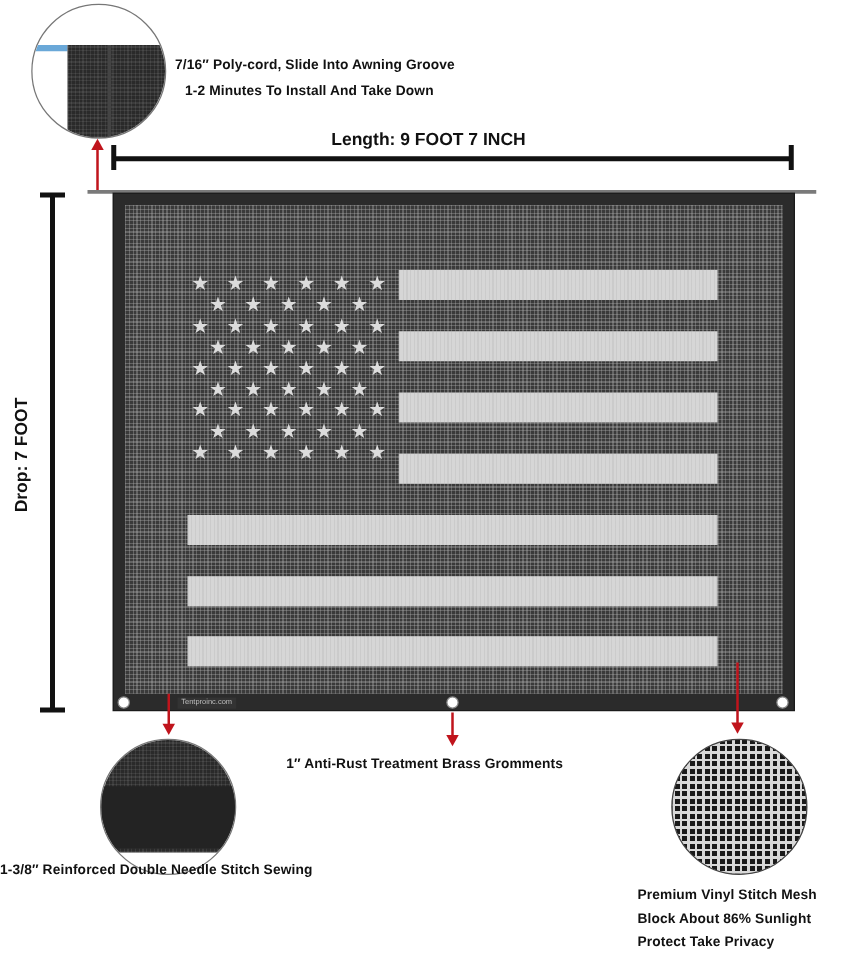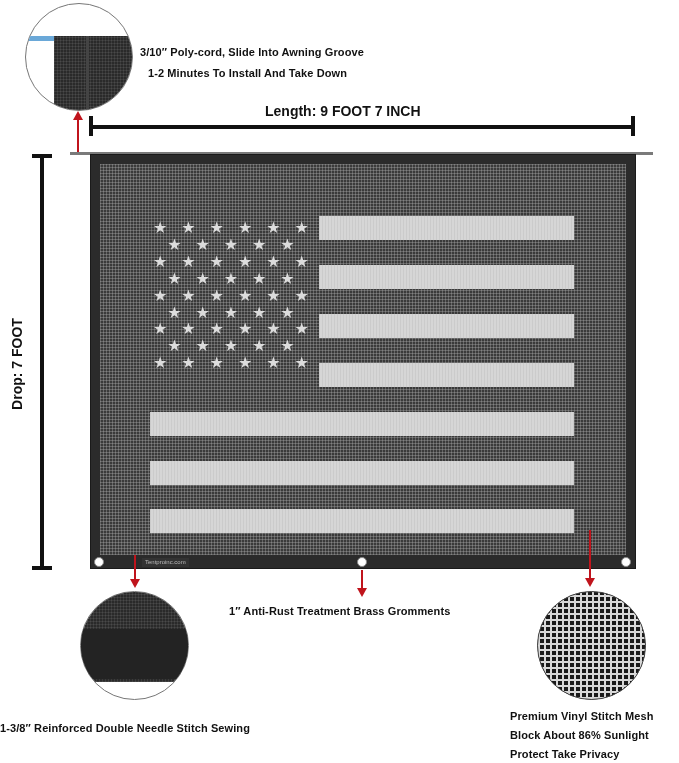--- a/index.html
+++ b/index.html
@@ -52,21 +52,21 @@
   .arrow-head-up { position: absolute; width: 0; height: 0; border-left: 5px solid transparent; border-right: 5px solid transparent; border-bottom: 9px solid #c0141c; }
 </style>
 </head>
 <body>
 
 <div class="circle" style="left:25px; top:3px; width:106px; height:106px;">
   <div class="abs" style="left:0; top:32px; width:28px; height:5px; background:#6aa8d8;"></div>
   <div class="abs mesh-dark" style="left:28px; top:32px; width:80px; height:80px;"></div>
   <div class="abs" style="left:60px; top:32px; width:3px; height:80px; background:#444;"></div>
 </div>
-<div class="lbl lbl-sm" style="left:140px; top:46px;">3/10″ Poly-cord, Slide Into Awning Groove</div>
+<div class="lbl lbl-sm" style="left:140px; top:46px;">7/16″ Poly-cord, Slide Into Awning Groove</div>
 <div class="lbl lbl-sm" style="left:148px; top:67px;">1-2 Minutes To Install And Take Down</div>
 
 <div class="arrow-line" style="left:77px; top:118px; height:36px;"></div>
 <div class="arrow-head-up" style="left:73px; top:111px;"></div>
 
 <div class="lbl lbl-md" style="left:265px; top:103px;">Length: 9 FOOT 7 INCH</div>
 <div class="dim-h" style="left:90px; top:125px; width:544px;"></div>
 <div class="dim-v" style="left:89px; top:116px; height:20px;"></div>
 <div class="dim-v" style="left:631px; top:116px; height:20px;"></div>
 
@@ -156,18 +156,18 @@
 <div class="arrow-head-down" style="left:357px; top:588px;"></div>
 
 <div class="arrow-line" style="left:589px; top:530px; height:50px;"></div>
 <div class="arrow-head-down" style="left:585px; top:578px;"></div>
 
 <div class="circle" style="left:80px; top:591px; width:107px; height:107px;">
   <div class="abs mesh-dark" style="left:0; top:0; width:107px; height:90px;"></div>
   <div class="abs" style="left:0; top:37px; width:107px; height:50px; background:#232323;"></div>
 </div>
 <div class="lbl lbl-sm" style="left:229px; top:605px;">1″ Anti-Rust Treatment Brass Gromments</div>
-<div class="lbl lbl-sm" style="left:0px; top:722px;">1-3/8″ Reinforced Double Needle Stitch Sewing</div>
+<div class="lbl lbl-sm" style="left:0px; top:690px;">1-3/8″ Reinforced Double Needle Stitch Sewing</div>
 
 <div class="circle mesh-coarse" style="left:537px; top:591px; width:107px; height:107px; border-color:#444;"></div>
 <div class="lbl lbl-sm" style="left:510px; top:710px;">Premium Vinyl Stitch Mesh</div>
 <div class="lbl lbl-sm" style="left:510px; top:729px;">Block About 86% Sunlight</div>
 <div class="lbl lbl-sm" style="left:510px; top:748px;">Protect Take Privacy</div>
 
 </body></html>

